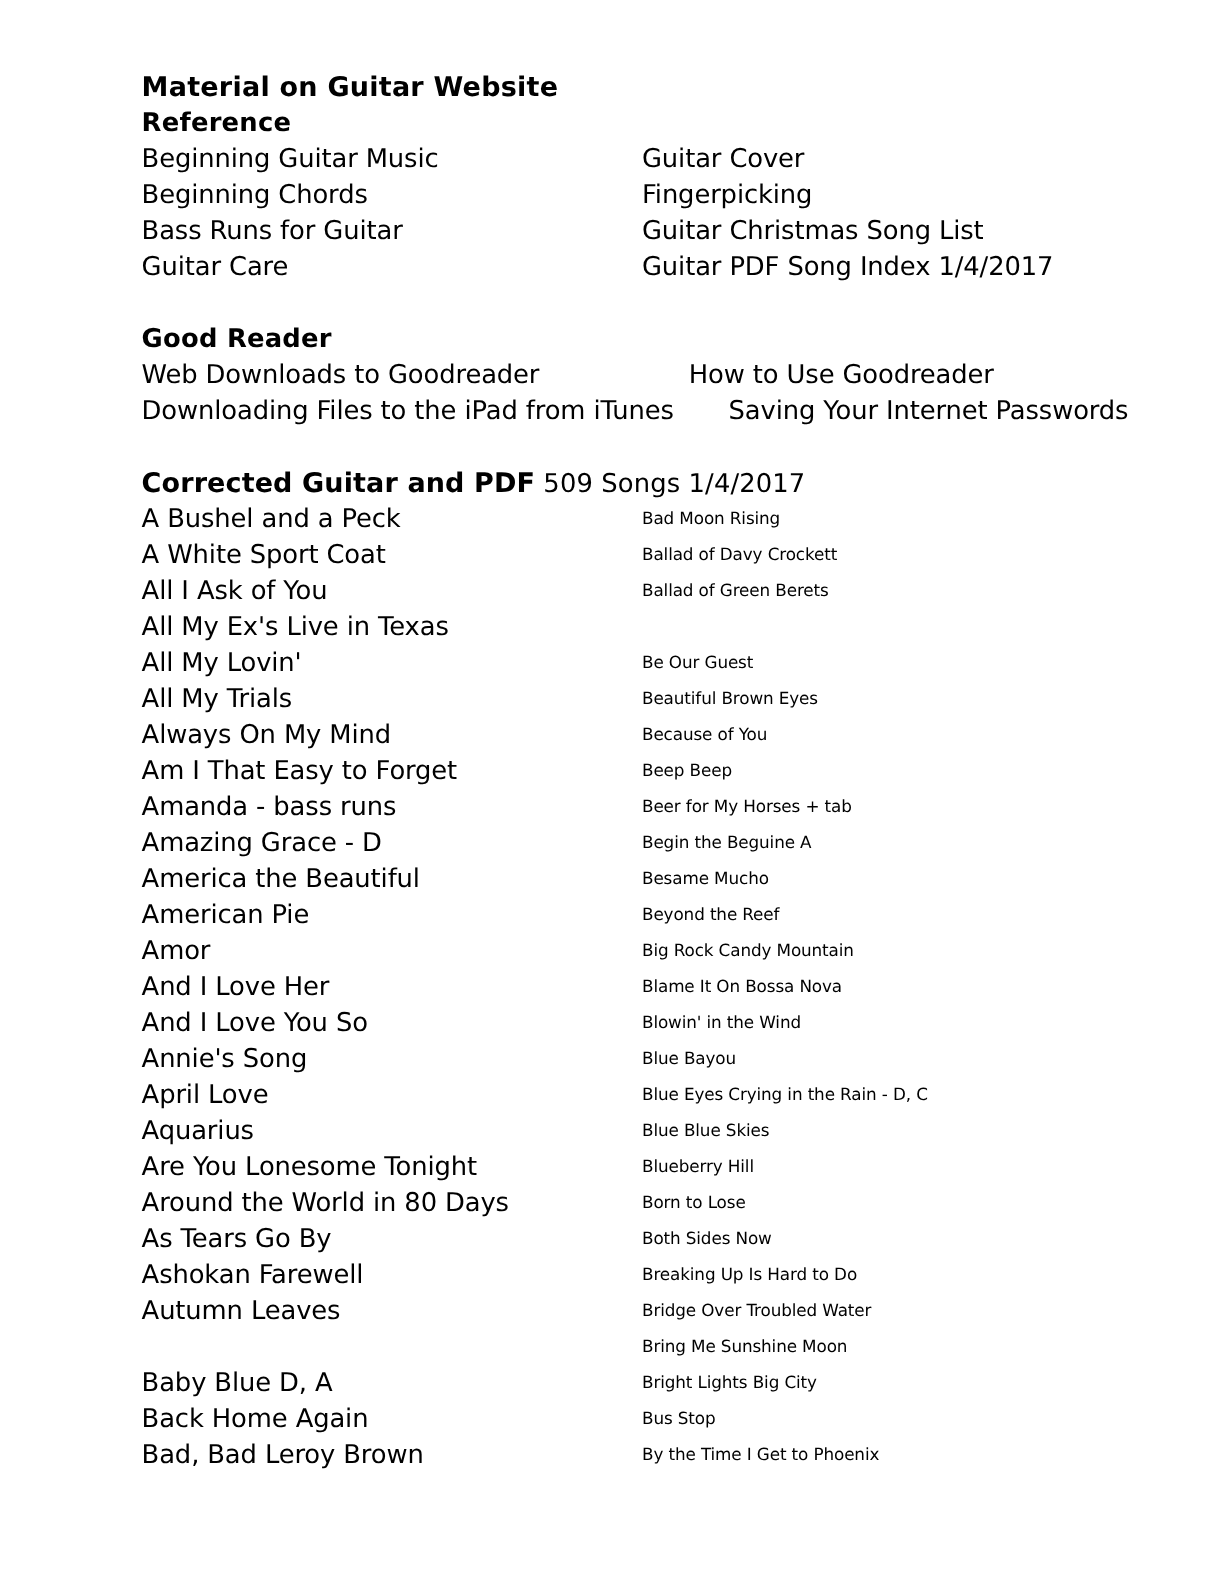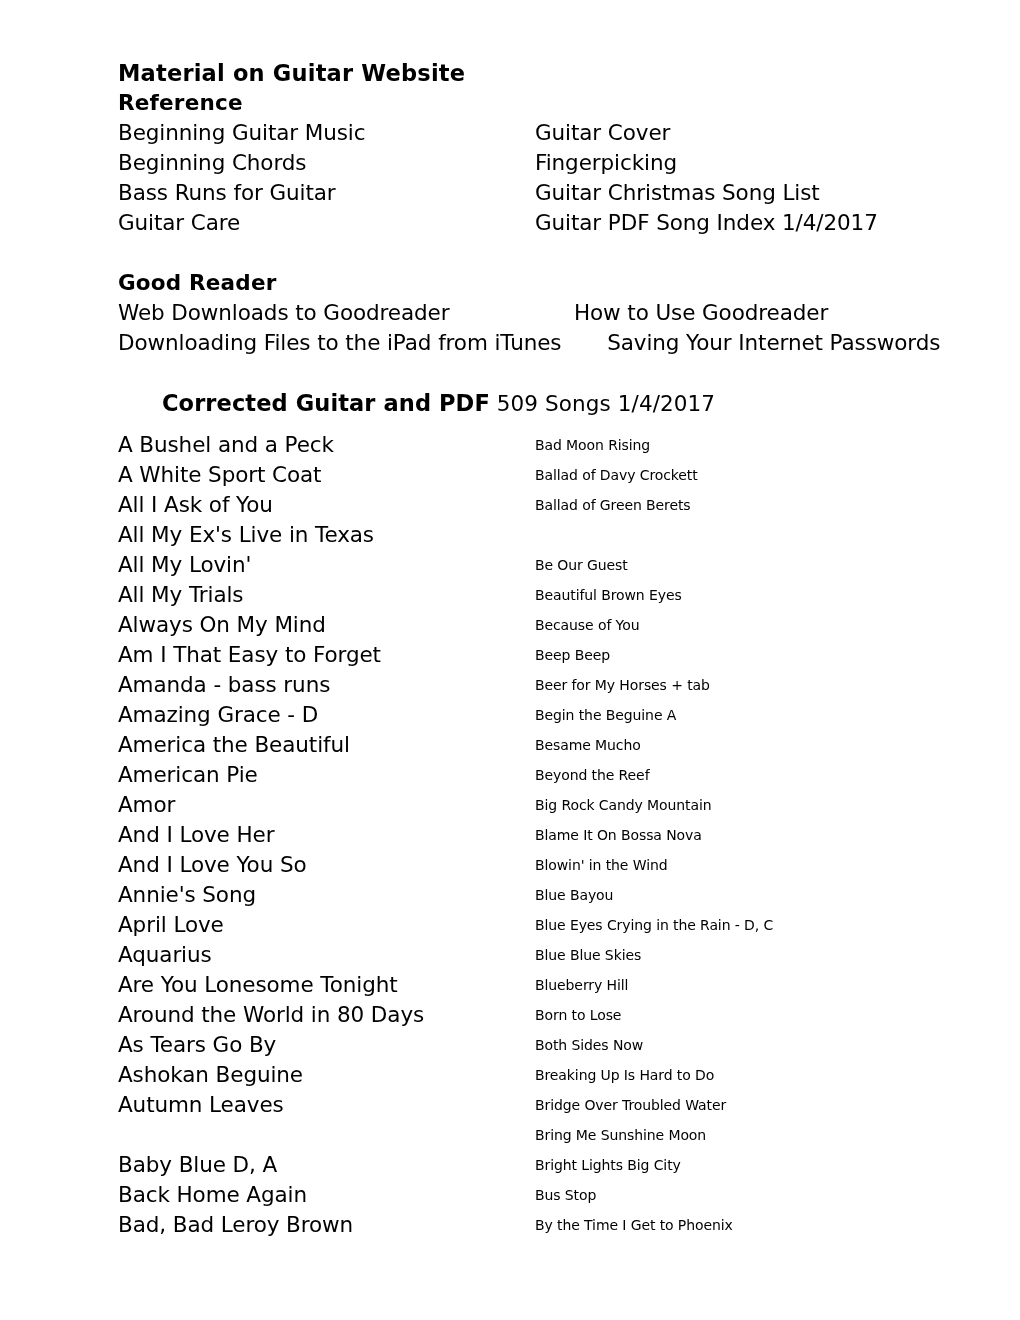--- a/index.html
+++ b/index.html
@@ -72,32 +72,30 @@
     letter-spacing: 0.2px;
   }
   .h-sub {
     font-size: 21.5px;
     font-weight: bold;
     letter-spacing: 0.2px;
   }
   .h-mixed {
     font-size: 22.5px;
     letter-spacing: 0.1px;
-    margin-left: 44px;
   }
   .h-mixed .b {
     font-weight: bold;
   }
   .h-mixed .n {
     font-weight: normal;
     font-size: 21.5px;
   }
   .songs-wrap {
     position: relative;
-    margin-top: 12px;
   }
   .song-row {
     display: flex;
     height: 30px;
     line-height: 30px;
     white-space: pre;
   }
   .song-left {
     flex: 0 0 auto;
     width: 417px;
@@ -182,21 +180,21 @@
         <div class="song-row"><span class="song-left">American Pie</span><span class="song-right">Beyond the Reef</span></div>
         <div class="song-row"><span class="song-left">Amor</span><span class="song-right">Big Rock Candy Mountain</span></div>
         <div class="song-row"><span class="song-left">And I Love Her</span><span class="song-right">Blame It On Bossa Nova</span></div>
         <div class="song-row"><span class="song-left">And I Love You So</span><span class="song-right">Blowin' in the Wind</span></div>
         <div class="song-row"><span class="song-left">Annie's Song</span><span class="song-right">Blue Bayou</span></div>
         <div class="song-row"><span class="song-left">April Love</span><span class="song-right">Blue Eyes Crying in the Rain - D, C</span></div>
         <div class="song-row"><span class="song-left">Aquarius</span><span class="song-right">Blue Blue Skies</span></div>
         <div class="song-row"><span class="song-left">Are You Lonesome Tonight</span><span class="song-right">Blueberry Hill</span></div>
         <div class="song-row"><span class="song-left">Around the World in 80 Days</span><span class="song-right">Born to Lose</span></div>
         <div class="song-row"><span class="song-left">As Tears Go By</span><span class="song-right">Both Sides Now</span></div>
-        <div class="song-row"><span class="song-left">Ashokan Beguine</span><span class="song-right">Breaking Up Is Hard to Do</span></div>
+        <div class="song-row"><span class="song-left">Ashokan Farewell</span><span class="song-right">Breaking Up Is Hard to Do</span></div>
         <div class="song-row"><span class="song-left">Autumn Leaves</span><span class="song-right">Bridge Over Troubled Water</span></div>
         <div class="song-row"><span class="song-left empty">&nbsp;</span><span class="song-right">Bring Me Sunshine Moon</span></div>
         <div class="song-row"><span class="song-left">Baby Blue D, A</span><span class="song-right">Bright Lights Big City</span></div>
         <div class="song-row"><span class="song-left">Back Home Again</span><span class="song-right">Bus Stop</span></div>
         <div class="song-row"><span class="song-left">Bad, Bad Leroy Brown</span><span class="song-right">By the Time I Get to Phoenix</span></div>
       </div>
 
   </div>
 </div>
 

